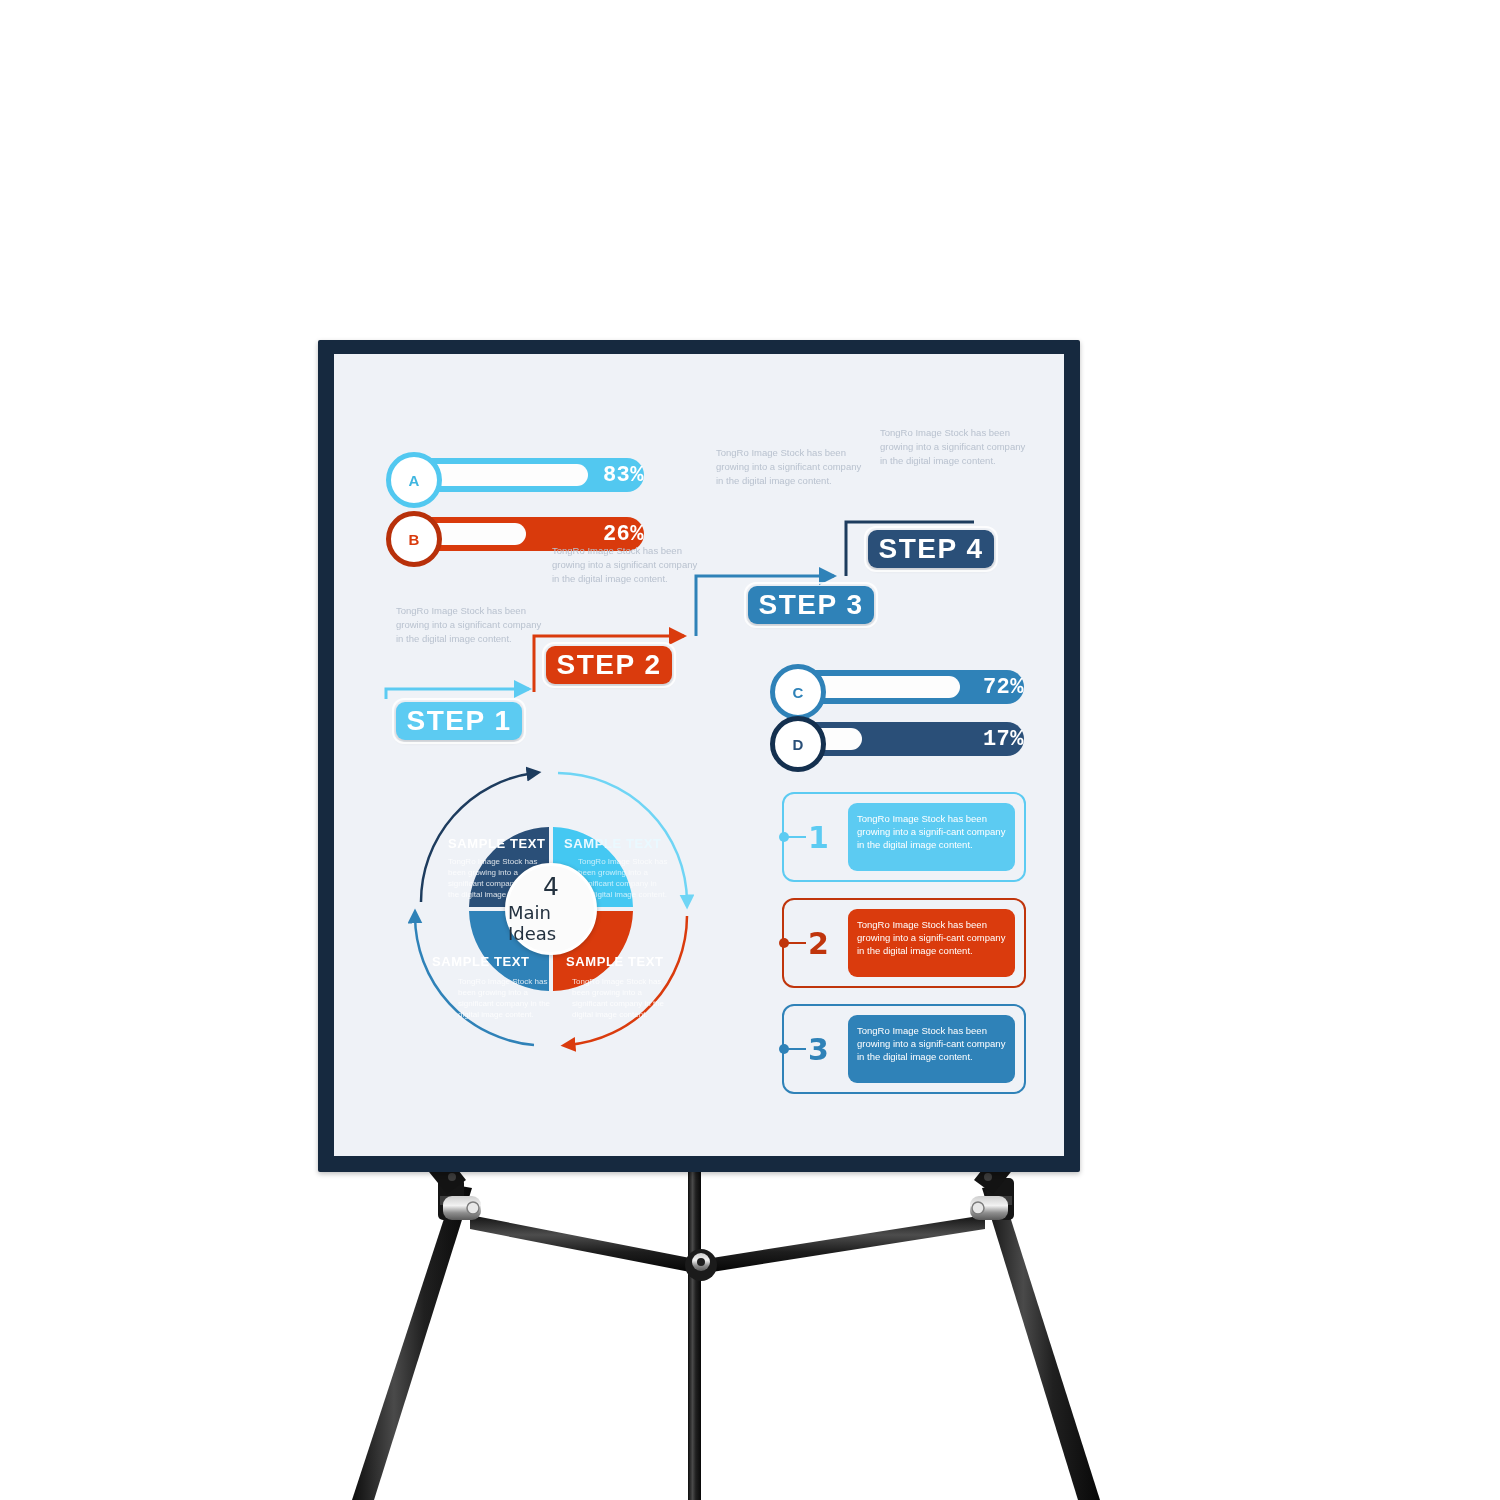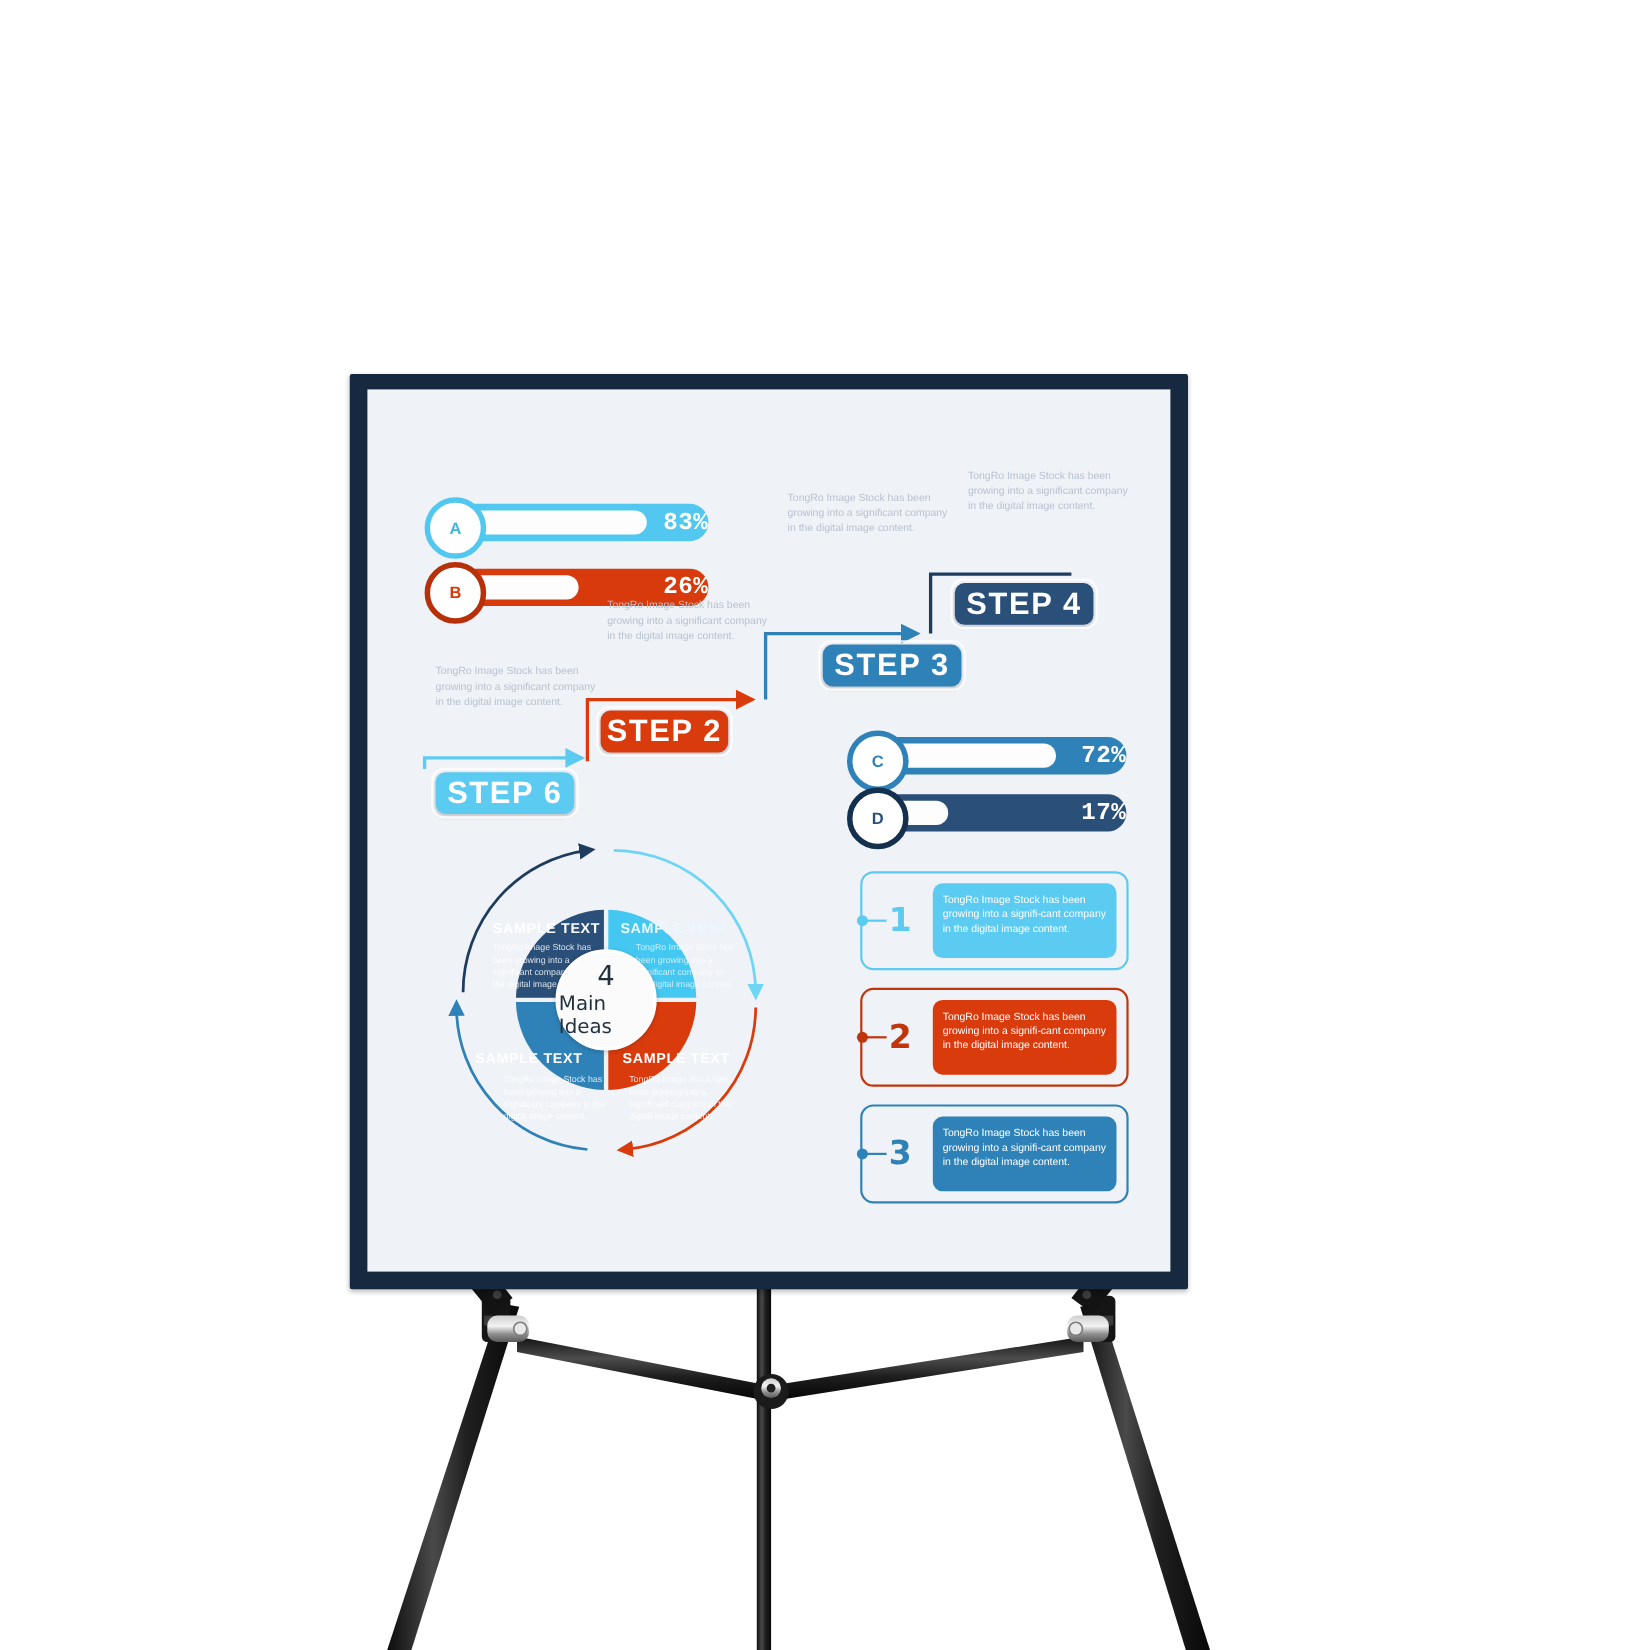--- a/index.html
+++ b/index.html
@@ -179,23 +179,23 @@
 
           <path d="M 200 338 L 200 282 L 350 282" stroke="#da3b0d" stroke-width="3" fill="none" marker-end="url(#ah2)"></path>
 
           <path d="M 362 282 L 362 222 L 500 222" stroke="#2f82b8" stroke-width="3" fill="none" marker-end="url(#ah3)"></path>
 
           <path d="M 512 222 L 512 168 L 640 168" stroke="#1d3c5e" stroke-width="3" fill="none"></path>
         </svg>
 
         <div class="stepbox" style="left:62px;top:348px;width:126px;height:38px;background:#5ccbf2;">
           <span class="ring"></span>
-          <span>STEP 6</span>
-        </div>
-        <div class="stepbox" style="left:212px;top:292px;width:116px;height:38px;background:#da3b0d;">
+          <span>STEP 1</span>
+        </div>
+        <div class="stepbox" style="left:212px;top:292px;width:126px;height:38px;background:#da3b0d;">
           <span class="ring"></span>
           <span>STEP 2</span>
         </div>
         <div class="stepbox" style="left:378px;top:232px;width:126px;height:38px;background:#2f82b8;margin-left:36px;">
           <span class="ring"></span>
           <span>STEP 3</span>
         </div>
         <div class="stepbox" style="left:534px;top:176px;width:126px;height:38px;background:#2a4f78;">
           <span class="ring"></span>
           <span>STEP 4</span>

